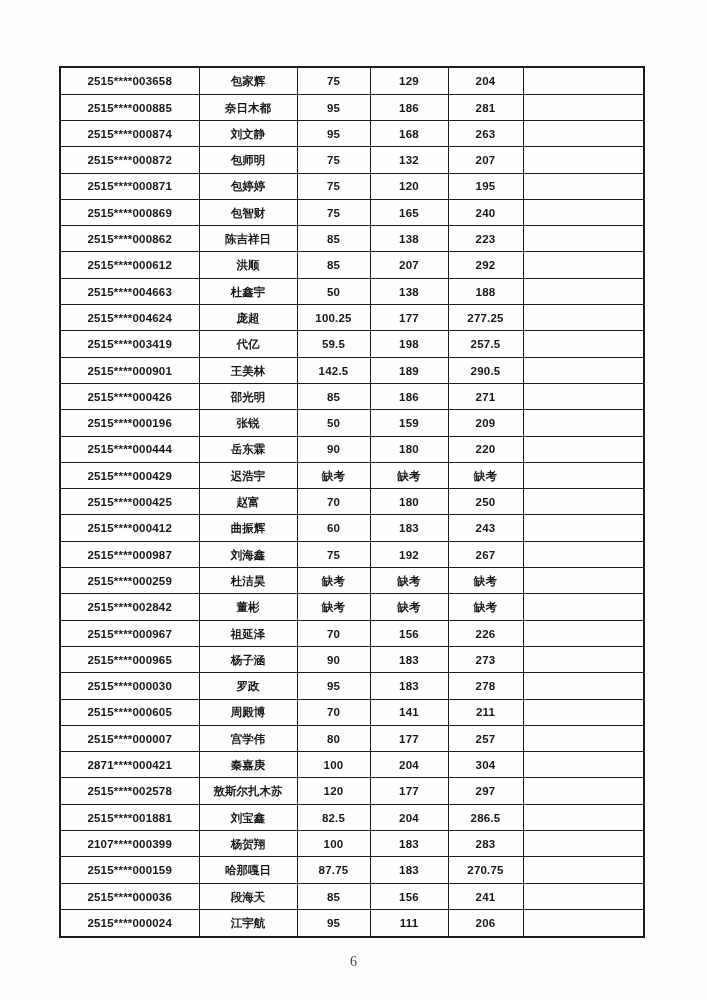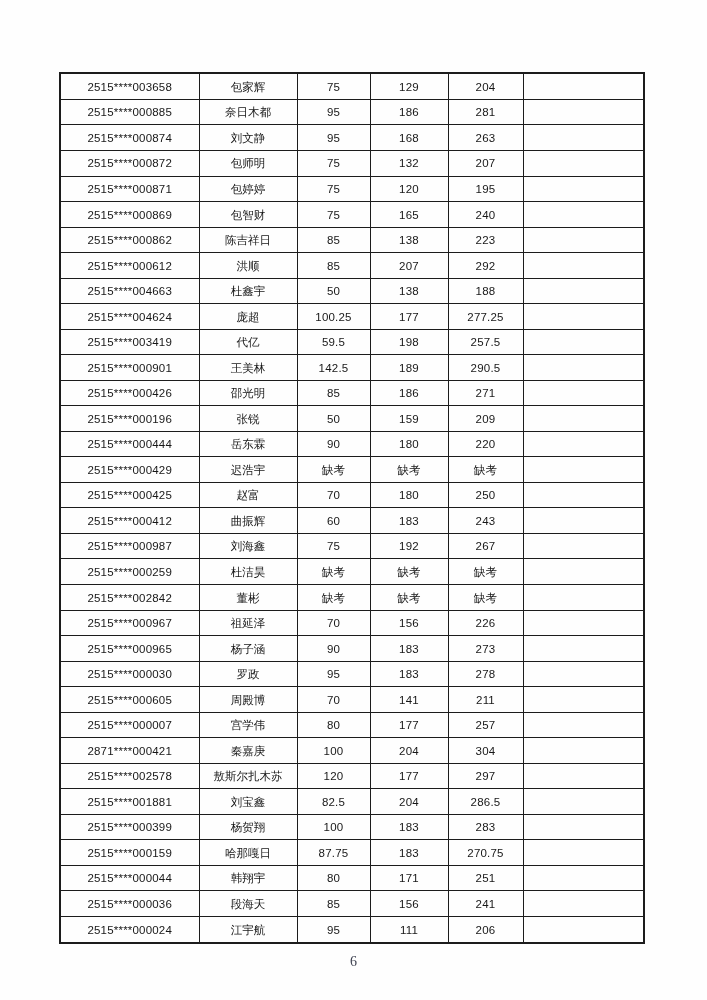--- a/index.html
+++ b/index.html
@@ -11,26 +11,27 @@
     position: relative;
     width: 707px;
     height: 1000px;
     background: #fefefe;
     overflow: hidden;
     font-family: "Liberation Serif", serif;
   }
   table.scores {
     position: absolute;
     left: 59px;
-    top: 72px;
+    top: 66px;
     width: 584px;
     height: 872px;
     border-collapse: collapse;
     table-layout: fixed;
     border: 2px solid #1c1c1c;
+    font-weight: bold;
   }
   table.scores td {
     border: 1px solid #1c1c1c;
     border-top-width: 1.5px;
     text-align: center;
     vertical-align: middle;
     padding: 2px 2px 0 2px;
     font-size: 11.5px;
     line-height: 1;
     color: #171717;
@@ -297,41 +298,33 @@
       </tr>
         <tr>
         <td class="cell-num">2515****001881</td>
         <td class="cell-name">刘宝鑫</td>
         <td class="cell-num">82.5</td>
         <td class="cell-num">204</td>
         <td class="cell-num">286.5</td>
         <td class="cell-num"></td>
       </tr>
         <tr>
-        <td class="cell-num">2515****000399</td>
+        <td class="cell-num">2107****000399</td>
         <td class="cell-name">杨贺翔</td>
         <td class="cell-num">100</td>
         <td class="cell-num">183</td>
         <td class="cell-num">283</td>
         <td class="cell-num"></td>
       </tr>
         <tr>
         <td class="cell-num">2515****000159</td>
         <td class="cell-name">哈那嘎日</td>
         <td class="cell-num">87.75</td>
         <td class="cell-num">183</td>
         <td class="cell-num">270.75</td>
-        <td class="cell-num"></td>
-      </tr>
-        <tr>
-        <td class="cell-num">2515****000044</td>
-        <td class="cell-name">韩翔宇</td>
-        <td class="cell-num">80</td>
-        <td class="cell-num">171</td>
-        <td class="cell-num">251</td>
         <td class="cell-num"></td>
       </tr>
         <tr>
         <td class="cell-num">2515****000036</td>
         <td class="cell-name">段海天</td>
         <td class="cell-num">85</td>
         <td class="cell-num">156</td>
         <td class="cell-num">241</td>
         <td class="cell-num"></td>
       </tr>

